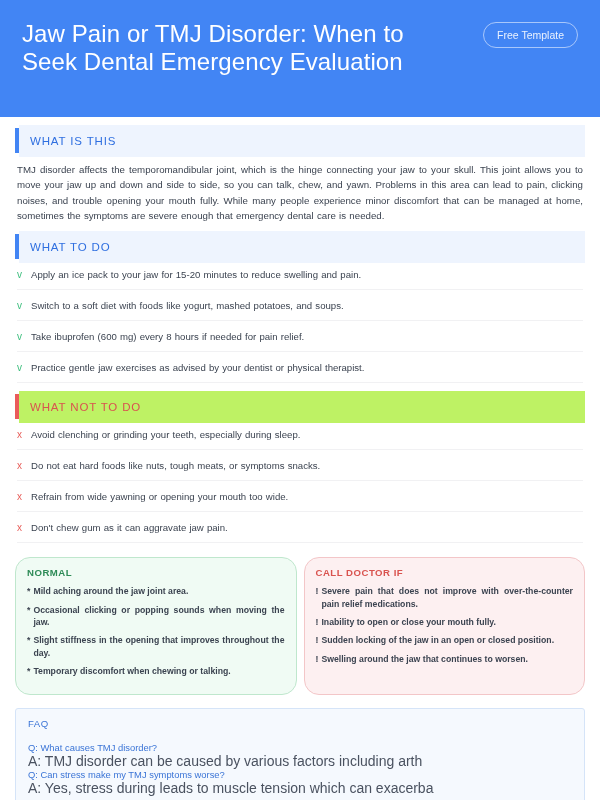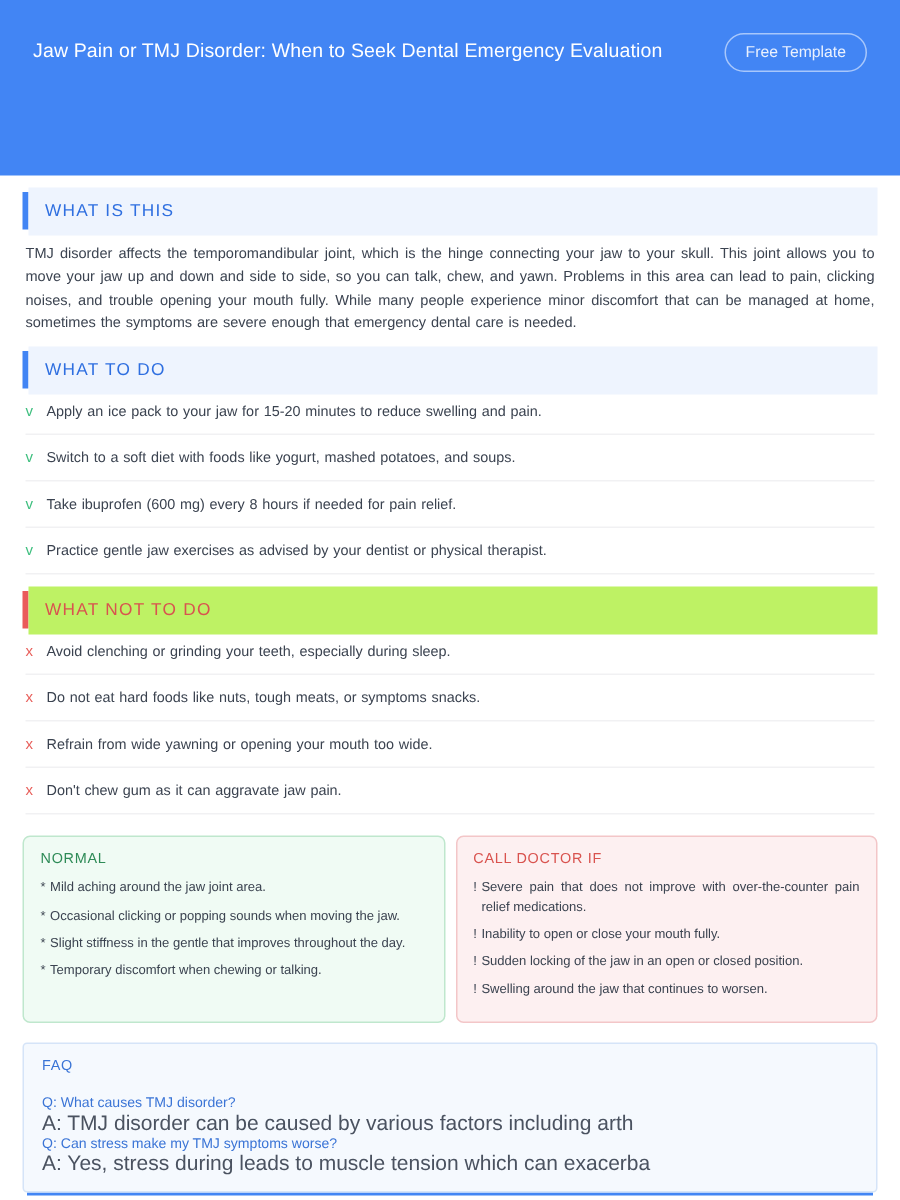--- a/index.html
+++ b/index.html
@@ -25,21 +25,21 @@
     background: #4285f4;
     height: 117px;
     padding: 18px 22px 0 22px;
     display: flex;
     align-items: flex-start;
     justify-content: space-between;
     flex: 0 0 auto;
   }
   .header-title {
     color: #ffffff;
-    font-size: 13px;
+    font-size: 24px;
     line-height: 28px;
     font-weight: 400;
     letter-spacing: 0.1px;
     max-width: 420px;
     padding-top: 2px;
   }
   .template-badge {
     border: 1px solid #a8c7fb;
     border-radius: 14px;
     color: #eaf1fe;
@@ -114,23 +114,24 @@
 
   
   .boxes {
     display: flex;
     gap: 7px;
     margin-top: 14px;
     padding: 0 0px;
   }
   .box {
     flex: 1 1 0;
-    border-radius: 5px;
+    border-radius: 15px;
     padding: 9px 11px 10px 11px;
     min-height: 101px;
+    font-weight: bold;
   }
   .box-normal { background: #f0fbf4; border: 1px solid #bfe7cd; }
   .box-call   { background: #fdf0f1; border: 1px solid #f3c6c8; }
   .box-title {
     font-size: 9.6px;
     letter-spacing: 0.5px;
     margin-bottom: 7px;
   }
   .box-normal .box-title { color: #2e8b57; }
   .box-call .box-title { color: #d9534f; }
@@ -265,21 +266,21 @@
         <div class="box-line">
           <span class="bmark">*</span>
           <span class="btxt">Mild aching around the jaw joint area.</span>
         </div>
         <div class="box-line">
           <span class="bmark">*</span>
           <span class="btxt">Occasional clicking or popping sounds when moving the jaw.</span>
         </div>
         <div class="box-line">
           <span class="bmark">*</span>
-          <span class="btxt">Slight stiffness in the gentle that improves throughout the day.</span>
+          <span class="btxt">Slight stiffness in the opening that improves throughout the day.</span>
         </div>
         <div class="box-line">
           <span class="bmark">*</span>
           <span class="btxt">Temporary discomfort when chewing or talking.</span>
         </div>
       </div>
 
       <div class="box box-call">
         <div class="box-title">CALL DOCTOR IF</div>
         <div class="box-line">

